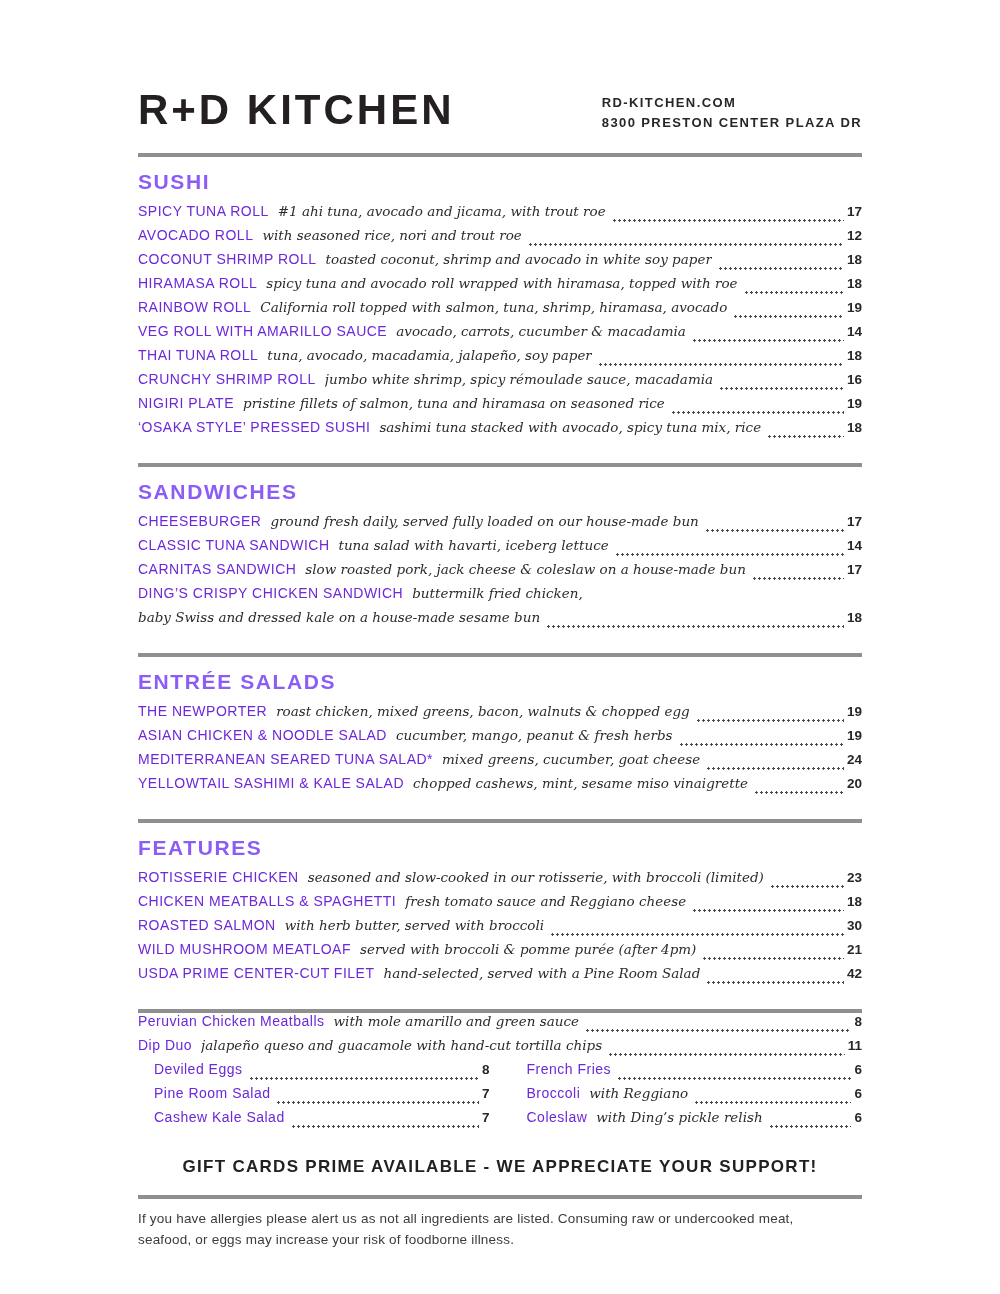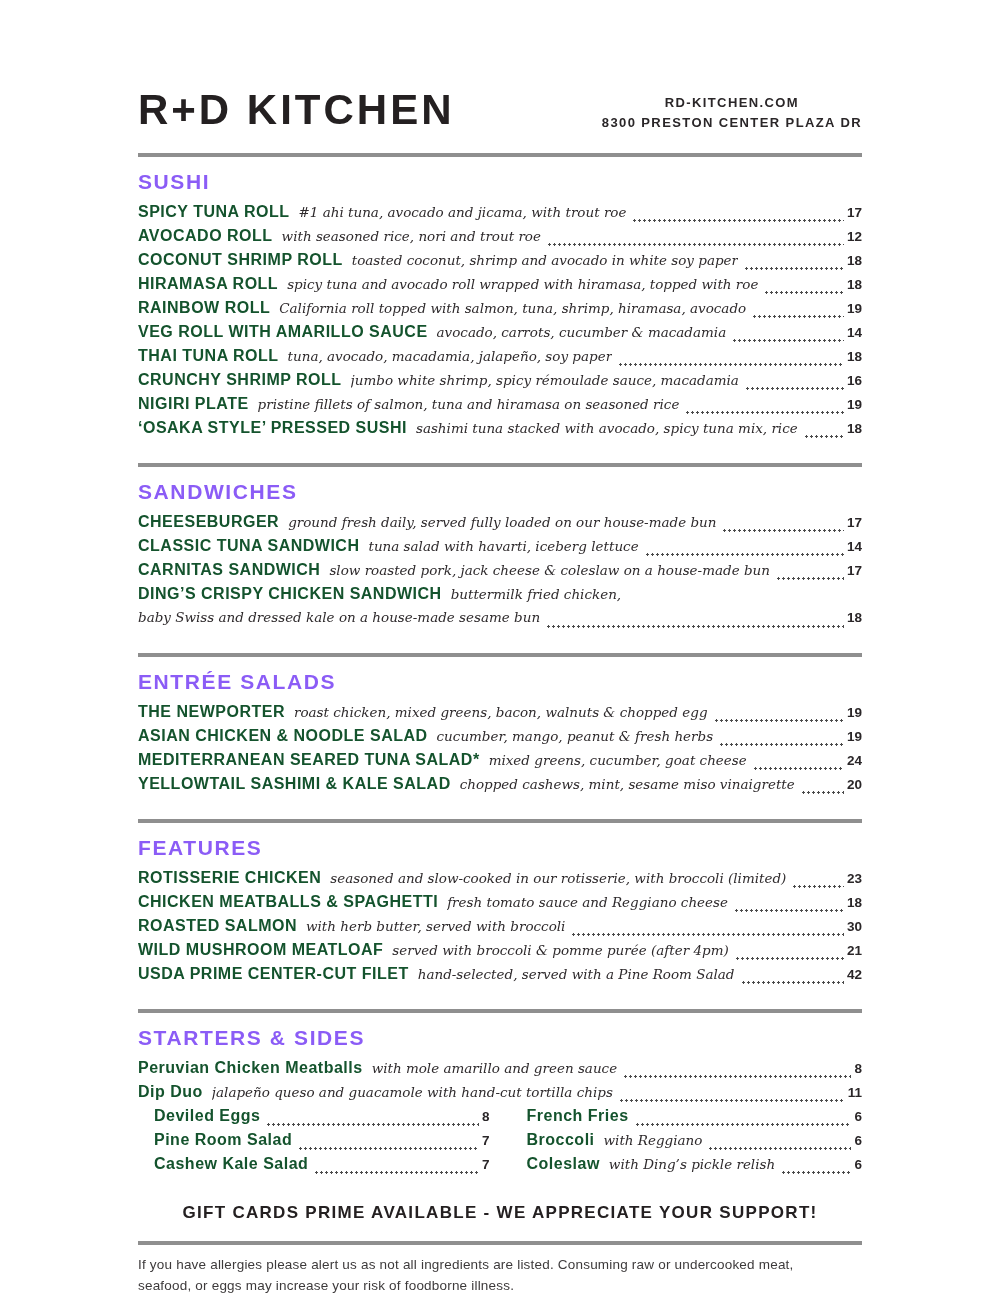--- a/index.html
+++ b/index.html
@@ -16,37 +16,37 @@
     width:1000px;height:1294px;
     padding:88px 138px 0 138px;
   }
   
   .hdr{display:flex;justify-content:space-between;align-items:flex-start;}
   .logo{
     font-size:42px;font-weight:700;letter-spacing:3px;line-height:1.05;
     color:#242021;white-space:nowrap;
   }
   .hdr-right{
-    text-align:center;font-weight:700;font-size:13px;letter-spacing:1.4px;
+    text-align:left;font-weight:700;font-size:13px;letter-spacing:1.4px;
     line-height:1.55;padding-top:5px;color:#2a2628;white-space:nowrap;
   }
   
   .divider{height:4px;background:#8f8f8f;margin-top:20px;}
   .sec-title{
     font-size:21px;font-weight:700;letter-spacing:1.6px;
     margin:12px 0 8px 0;line-height:26px;color:#8b5cf6;
   }
   
   .item-row{
     display:flex;align-items:baseline;height:24px;
     white-space:nowrap;overflow:hidden;font-size:13.5px;
   }
   .item-name{
-    font-weight:700;letter-spacing:.5px;flex-shrink:0;color:#14532d;
-    font-size:16px;
+    font-weight:400;letter-spacing:.5px;flex-shrink:0;color:#6d28d9;
+    font-size:14px;
   }
   .item-desc{
     font-family:"DejaVu Serif",serif;font-style:italic;
     font-size:13.5px;margin-left:9px;flex-shrink:1;overflow:hidden;color:#2e2a2c;
   }
   .item-desc.first{margin-left:0;}
   .leader{
     flex:1;min-width:8px;height:12px;align-self:flex-end;
     margin:0 3px 4px 6px;
     background-image:radial-gradient(circle,#4a4a4a 1px,transparent 1.3px);
@@ -223,21 +223,20 @@
         <span class="leader"></span>
         <span class="price">21</span>
       </div>
       <div class="item-row">
         <span class="item-name">USDA PRIME CENTER-CUT FILET</span>
         <span class="item-desc">hand-selected, served with a Pine Room Salad</span>
         <span class="leader"></span>
         <span class="price">42</span>
       </div>
       <div class="divider"></div>
-      <h2 class="sec-title">STARTERS &amp; SIDES</h2>
       <div class="item-row">
         <span class="item-name">Peruvian Chicken Meatballs</span>
         <span class="item-desc">with mole amarillo and green sauce</span>
         <span class="leader"></span>
         <span class="price">8</span>
       </div>
       <div class="item-row">
         <span class="item-name">Dip Duo</span>
         <span class="item-desc">jalapeño queso and guacamole with hand-cut tortilla chips</span>
         <span class="leader"></span>

